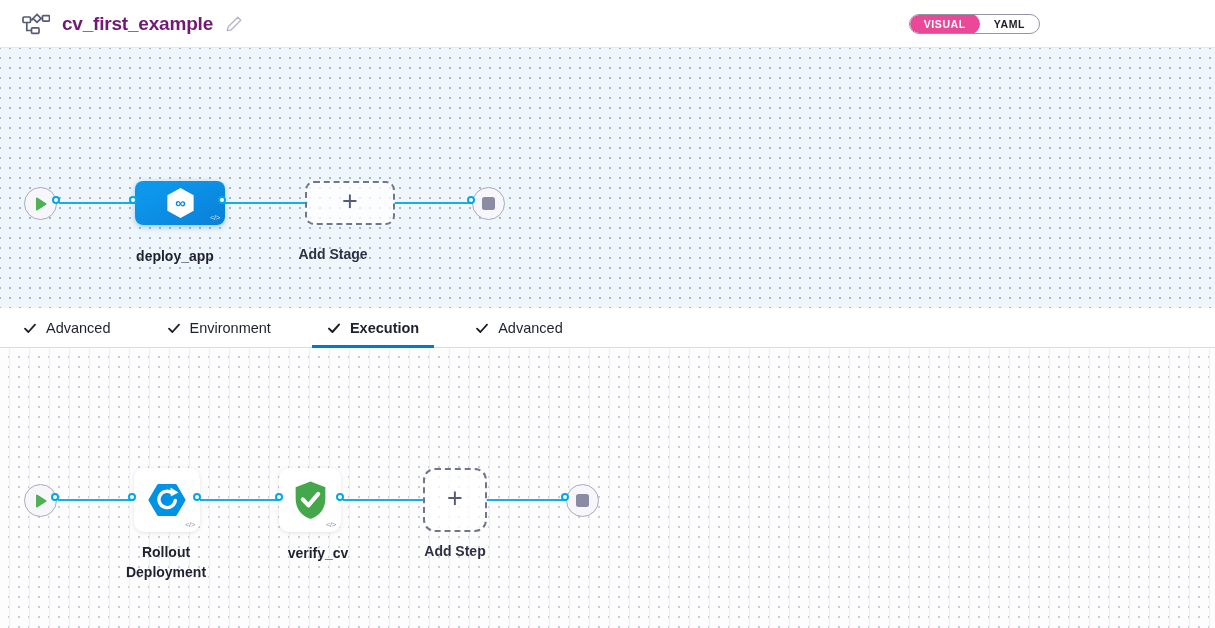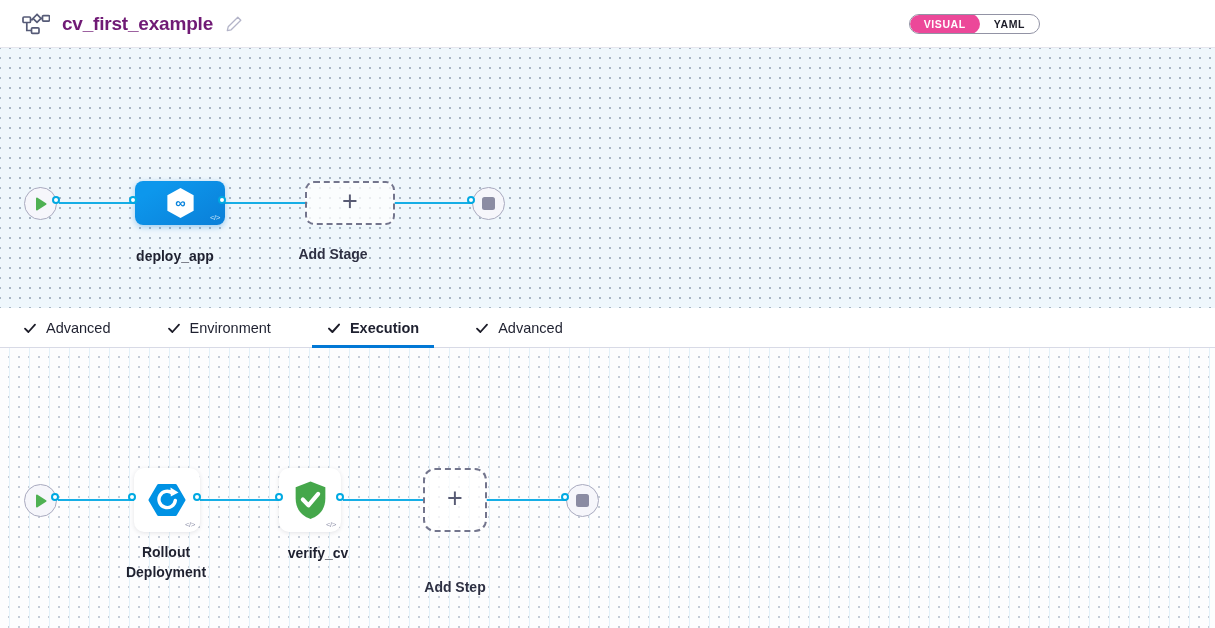--- a/index.html
+++ b/index.html
@@ -203,14 +203,14 @@
 
   <div class="link-dot" style="left:51px; top:145px;"></div>
   <div class="link-dot" style="left:128px; top:145px;"></div>
   <div class="link-dot" style="left:193px; top:145px;"></div>
   <div class="link-dot" style="left:275px; top:145px;"></div>
   <div class="link-dot" style="left:336px; top:145px;"></div>
   <div class="link-dot" style="left:561px; top:145px;"></div>
 
   <div class="node-label strong" style="left:102px; top:194px; width:128px;">Rollout Deployment</div>
   <div class="node-label strong" style="left:253px; top:195px;">verify_cv</div>
-  <div class="node-label" style="left:390px; top:193px;margin-top:36px;">Add Step</div>
+  <div class="node-label" style="left:390px; top:193px;">Add Step</div>
 </div>
 
 </body></html>

